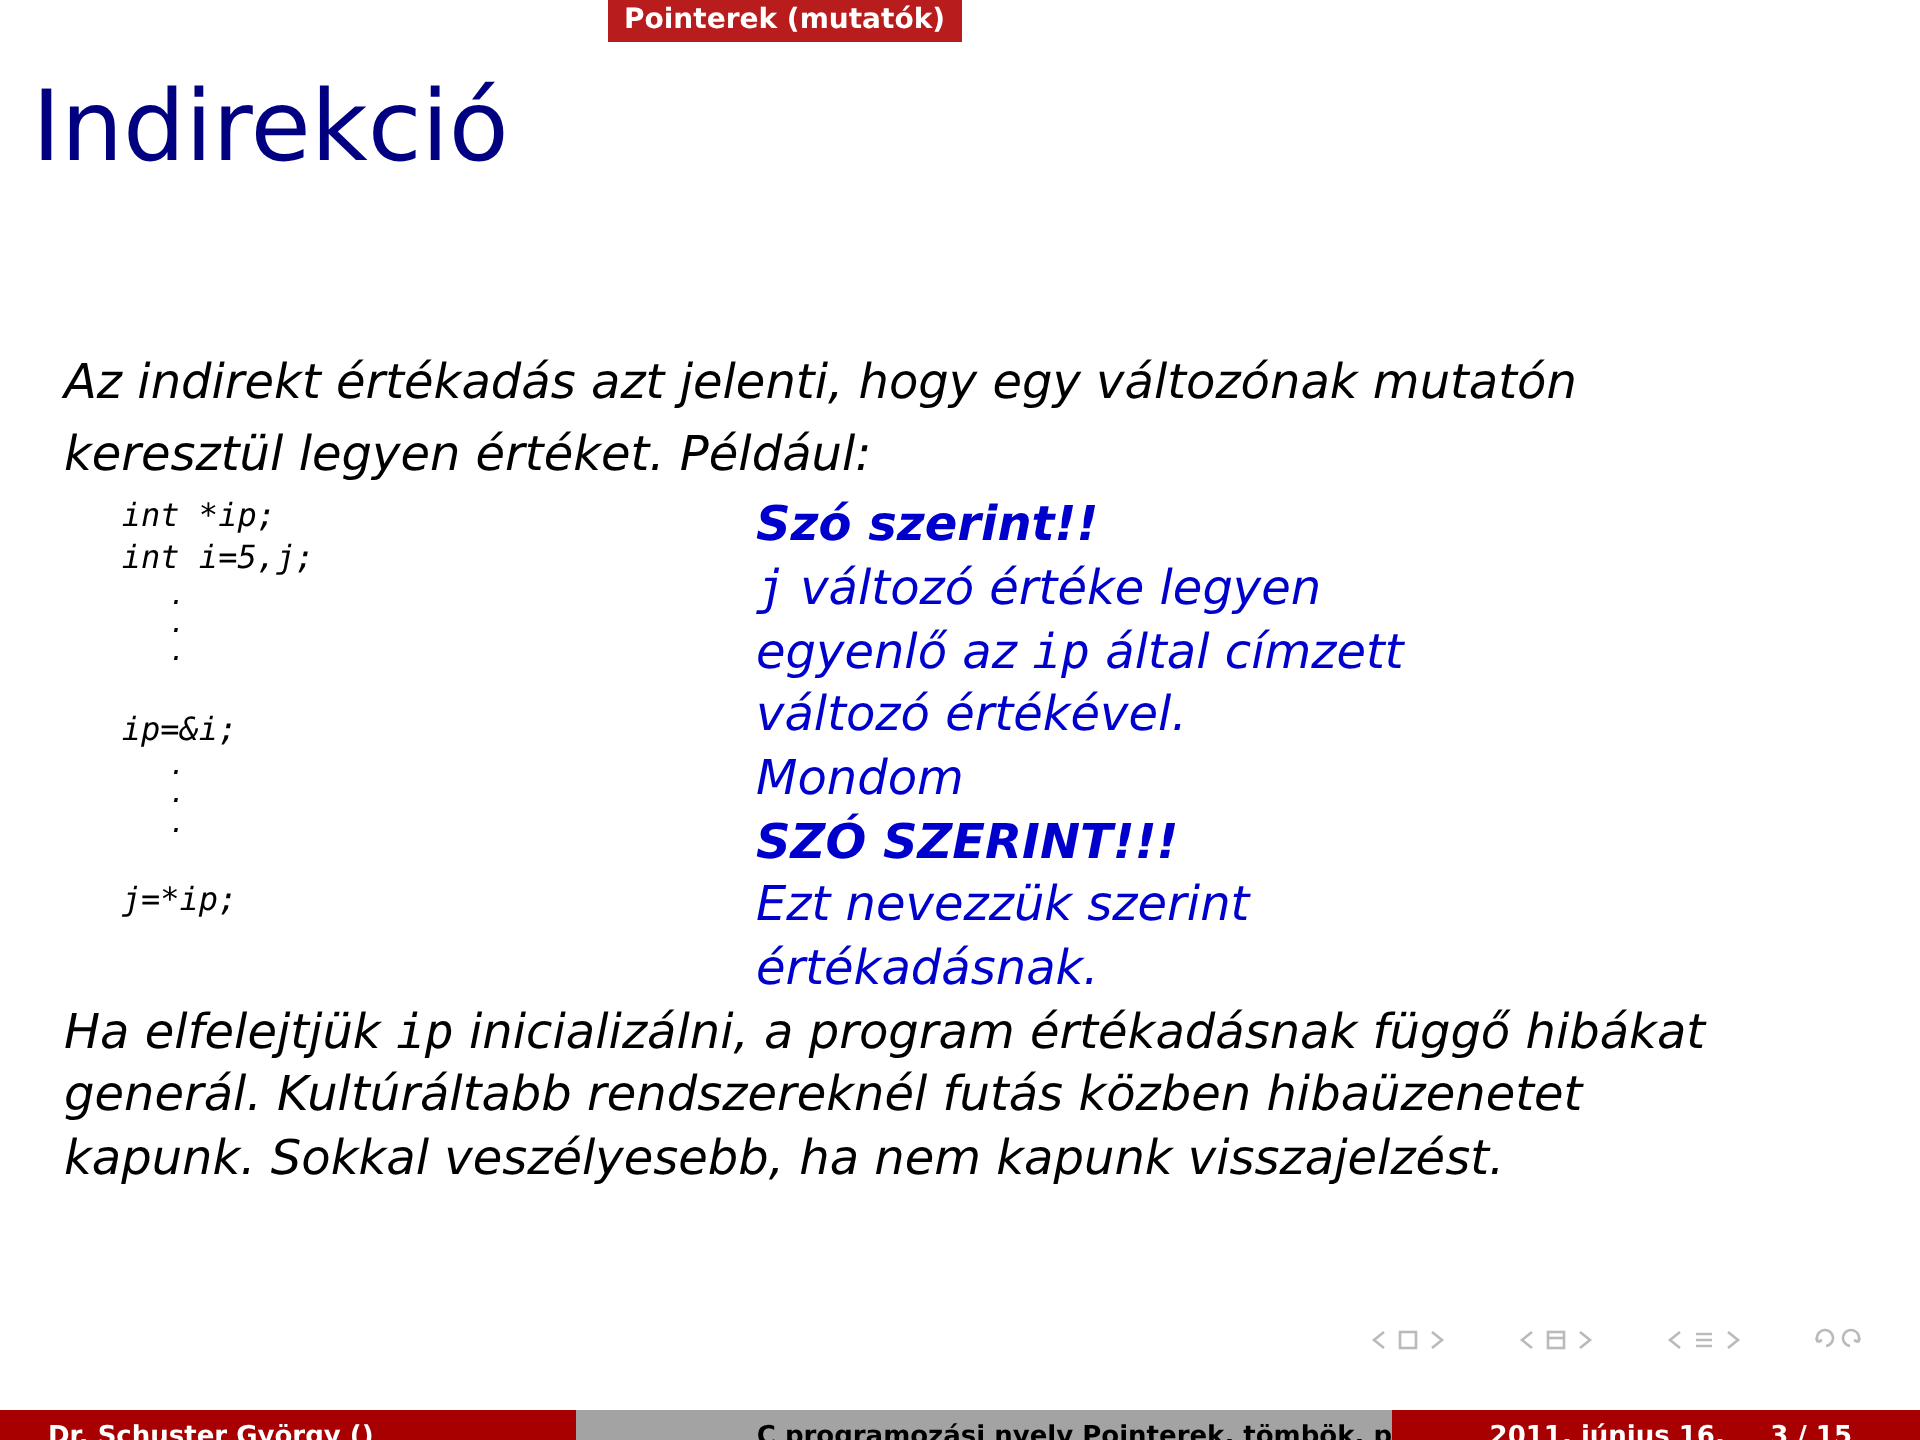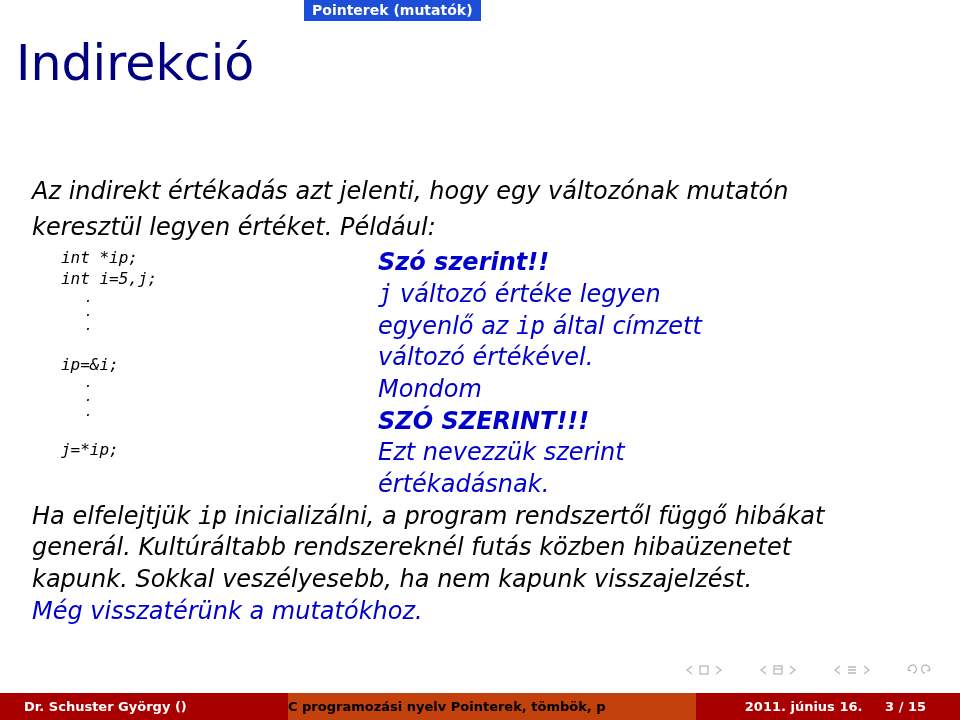--- a/index.html
+++ b/index.html
@@ -14,21 +14,21 @@
   .slide {
     position: relative;
     width: 960px;
     height: 720px;
     font-size: 24px;
   }
   .outline {
     position: absolute;
     top: 0;
     left: 304px;
-    background: #1d4ed8;
+    background: #b91c1c;
     color: #fff;
     font-size: 14px;
     font-weight: bold;
     padding: 2px 8px 3px 8px;
   }
   .title {
     position: absolute;
     top: 35px;
     left: 16px;
     font-size: 49px;
@@ -108,40 +108,40 @@
     height: 12px;
     display: inline-flex;
     align-items: center;
     justify-content: center;
   }
   .footline {
     position: absolute;
     bottom: 0;
     left: 0;
     width: 960px;
-    height: 27px;
+    height: 15px;
     display: flex;
     font-size: 13px;
     font-weight: bold;
     color: #fff;
     line-height: 27px;
   }
   .footline .cell-author {
     background: #a80000;
     width: 288px;
     padding-left: 24px;
     box-sizing: border-box;
     overflow: hidden;
     white-space: nowrap;
   }
   .footline .cell-title {
-    background: #c2410c;
+    background: #a3a3a3;
     color: #000;
     width: 408px;
-    text-align: left;
+    text-align: right;
     overflow: hidden;
     white-space: nowrap;
   }
   .footline .cell-date {
     background: #a80000;
     flex: 1;
     text-align: right;
     padding-right: 34px;
     white-space: nowrap;
   }
@@ -172,24 +172,23 @@
         <div><span>egyenlő az </span><span class="code-inline">ip</span><span> által címzett</span></div>
         <div>változó értékével.</div>
         <div>Mondom</div>
         <div class="szo">SZÓ SZERINT!!!</div>
         <div>Ezt nevezzük szerint</div>
         <div>értékadásnak.</div>
       </div>
     </div>
 
     <div class="after">
-      <div><span>Ha elfelejtjük </span><span class="code-inline2">ip</span><span> inicializálni, a program rendszertől függő hibákat</span></div>
+      <div><span>Ha elfelejtjük </span><span class="code-inline2">ip</span><span> inicializálni, a program értékadásnak függő hibákat</span></div>
       <div>generál. Kultúráltabb rendszereknél futás közben hibaüzenetet</div>
       <div>kapunk. Sokkal veszélyesebb, ha nem kapunk visszajelzést.</div>
-      <div class="blue-line">Még visszatérünk a mutatókhoz.</div>
     </div>
   </div>
 
   <div class="footer-beamer">
     <span class="nav-group">
       <span class="nav-icon">
           <svg class="arrow" viewBox="0 0 12 12">
             <path d="M8 2 L3 6 L8 10"></path>
           </svg>
         </span>

